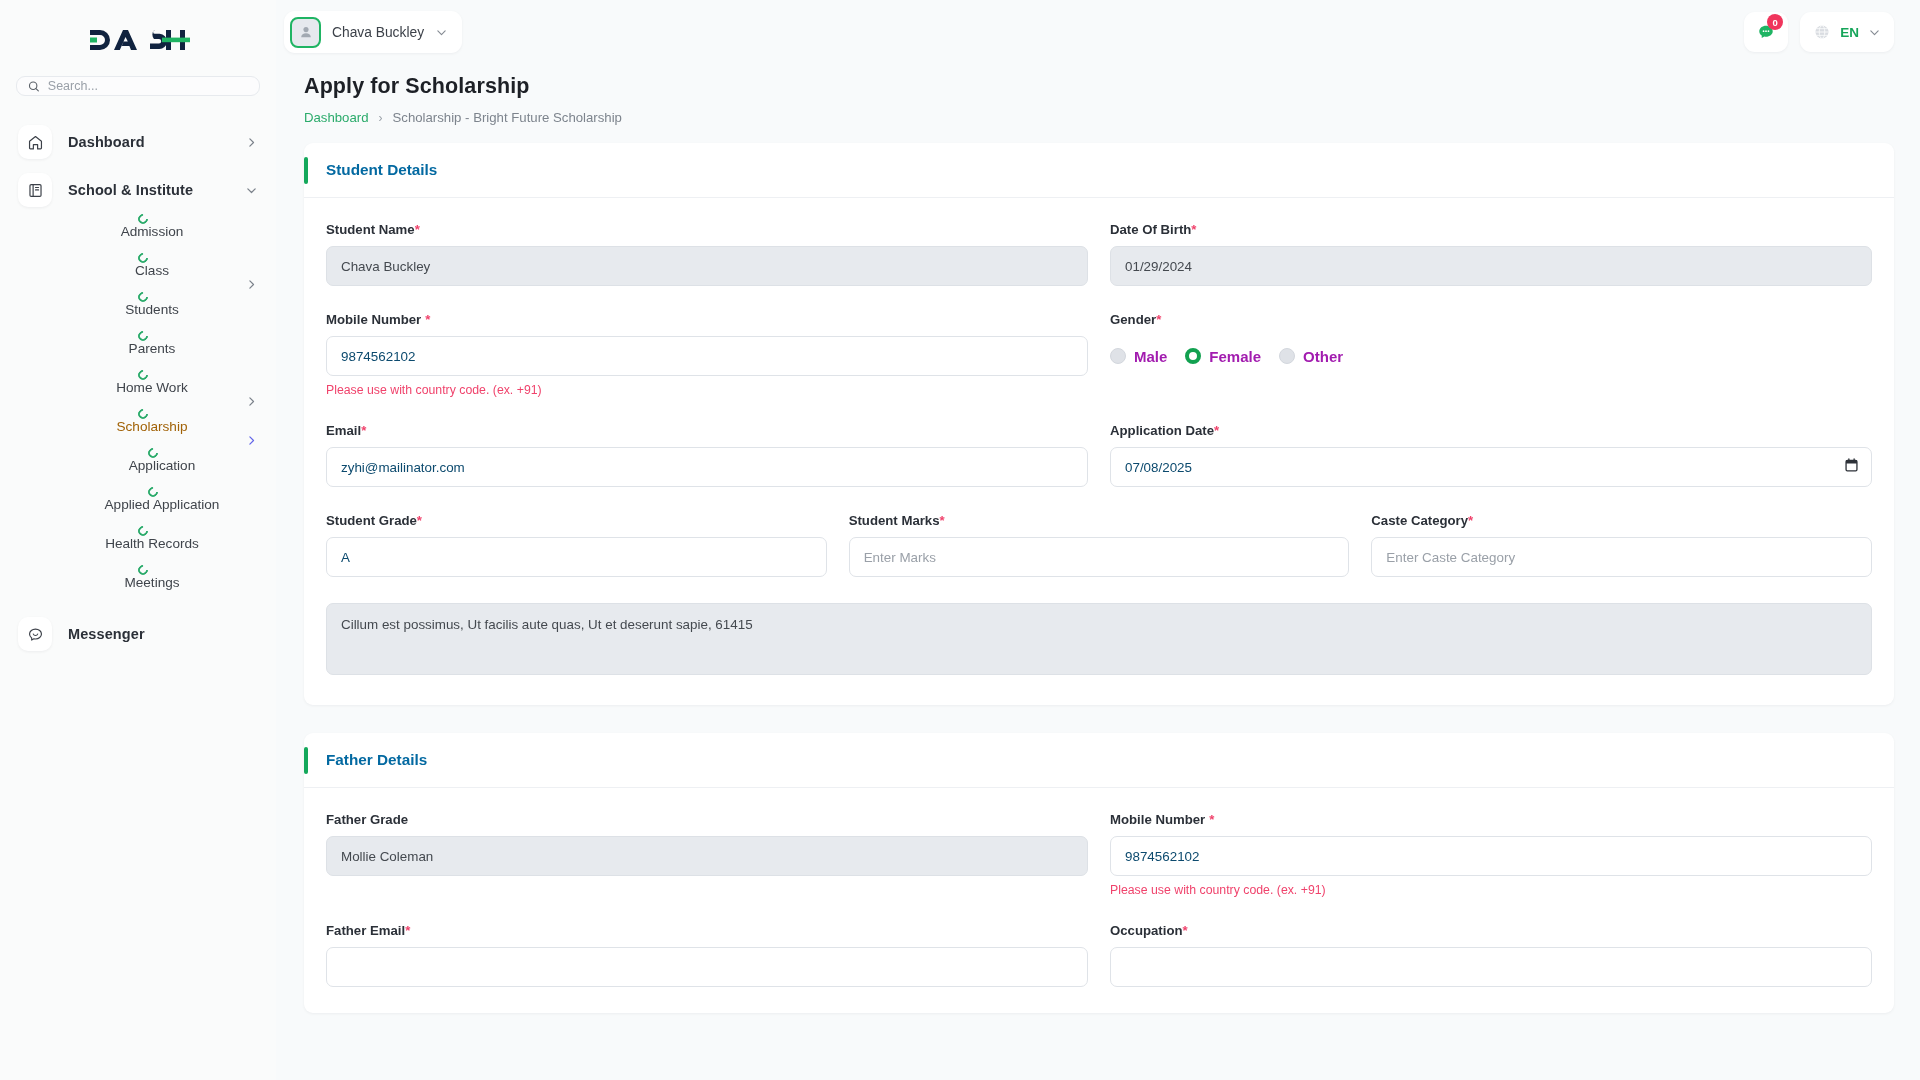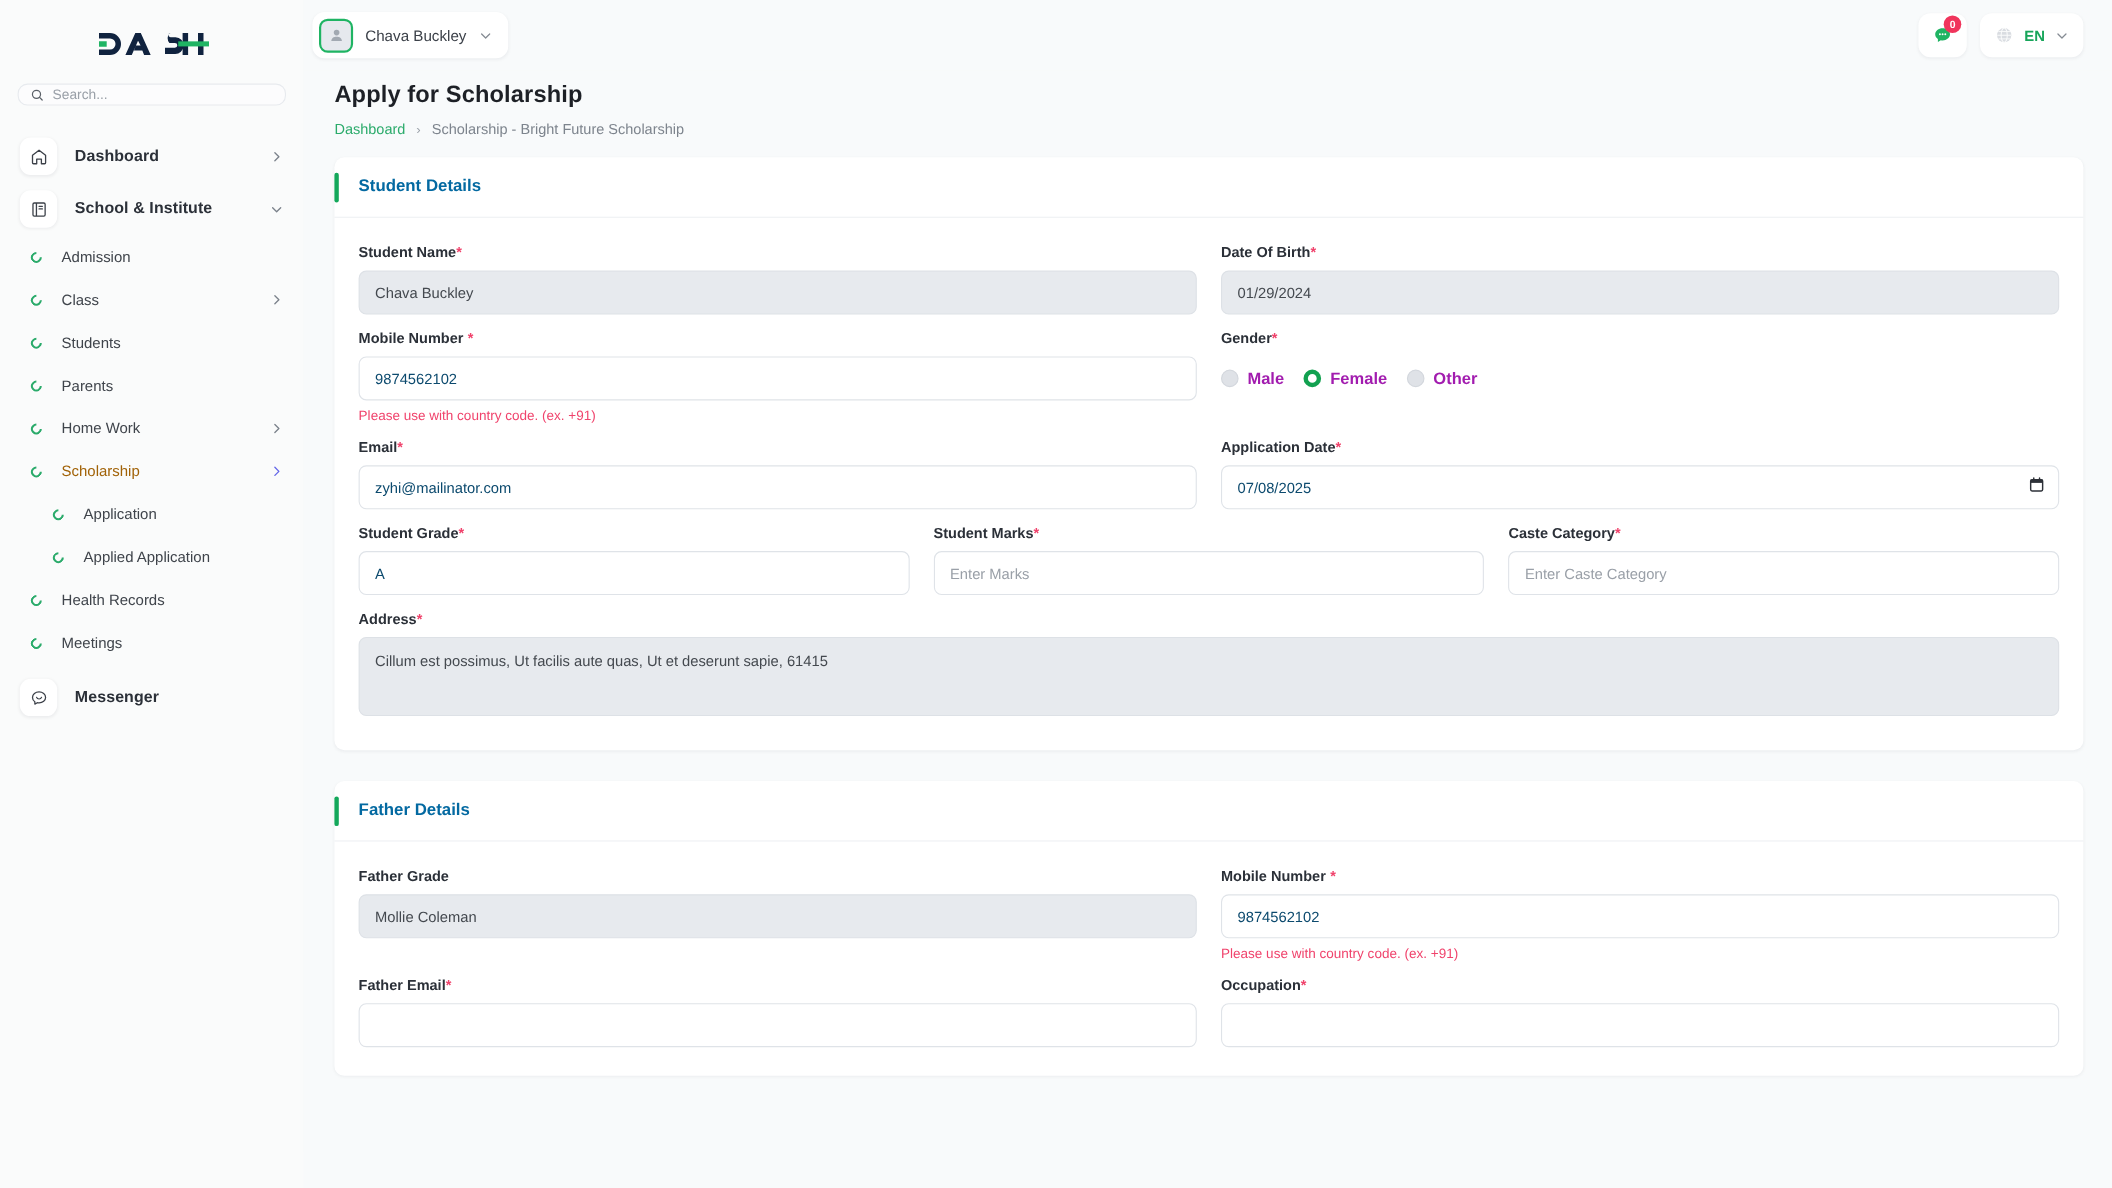--- a/index.html
+++ b/index.html
@@ -51,21 +51,21 @@
     box-shadow: 0 1px 3px rgba(16,24,40,.06);
   }
   .nav-label {
     margin-left: 16px; font-size: 14.5px; font-weight: 700;
     color: #2b3038; letter-spacing: .1px;
   }
   .nav-chevron { margin-left: auto; color: #7b828b; display: flex; }
 
   .sub-item {
     display: flex; align-items: center;
-    height: 39px; padding-left: 28px; padding-right: 18px; cursor: pointer;
+    height: 39px; padding-left: 28px; padding-right: 18px; cursor: pointer; flex-direction: column;
   }
   .sub-item.deep { padding-left: 48px; }
   .bullet {
     width: 10px; height: 10px; flex: 0 0 10px;
     border-radius: 50%;
     border: 2px solid #2bab6b;
     border-right-color: transparent;
     transform: rotate(-45deg);
   }
   .sub-label {
@@ -139,21 +139,21 @@
     border-bottom: 1px solid #eef0f3; position: relative;
     padding-left: 22px;
   }
   .card-head::before {
     content: ""; position: absolute; left: 0; top: 14px;
     width: 3.5px; height: 27px; background: #14a85b; border-radius: 2px;
   }
   .card-title { font-size: 15.3px; font-weight: 700; color: #0369a1; }
   .card-body { padding: 24px 22px 26px 22px; }
 
-  .row { display: flex; gap: 22px; margin-bottom: 14px; }
+  .row { display: flex; gap: 22px; margin-bottom: 26px; }
   .row:last-child { margin-bottom: 0; }
   .col-6 { flex: 1 1 0; min-width: 0; }
   .col-4 { flex: 1 1 0; min-width: 0; }
 
   .field-label {
     font-size: 13.2px; font-weight: 700; color: #2b3038;
     margin-bottom: 9px; display: block;
   }
   .req { color: #f0436c; font-weight: 700; }
   .req.sp { margin-left: 4px; }
@@ -470,21 +470,20 @@
               <input class="inp" type="text" placeholder="Enter Marks" style="">
             </div>
             <div class="col-4">
               <label class="field-label"><span>Caste Category</span><span class="req">*</span></label>
               <input class="inp" type="text" placeholder="Enter Caste Category" style="">
             </div>
           </div>
 
           <div class="row">
             <div class="col-6" style="flex:1 1 100%;">
-              <label class="field-label"><span>Address</span><span class="req">*</span></label>
               <textarea class="ta" disabled="" style="">Cillum est possimus, Ut facilis aute quas, Ut et deserunt sapie, 61415</textarea>
             </div>
           </div>
 
         </div>
       </section>
 
       <section class="card">
         <div class="card-head">
           <span class="card-title">Father Details</span>

